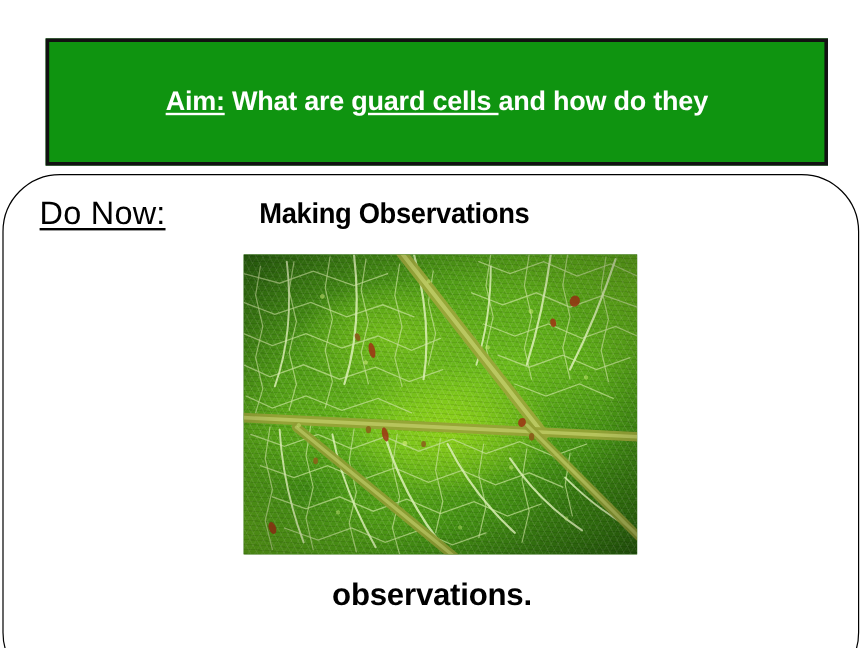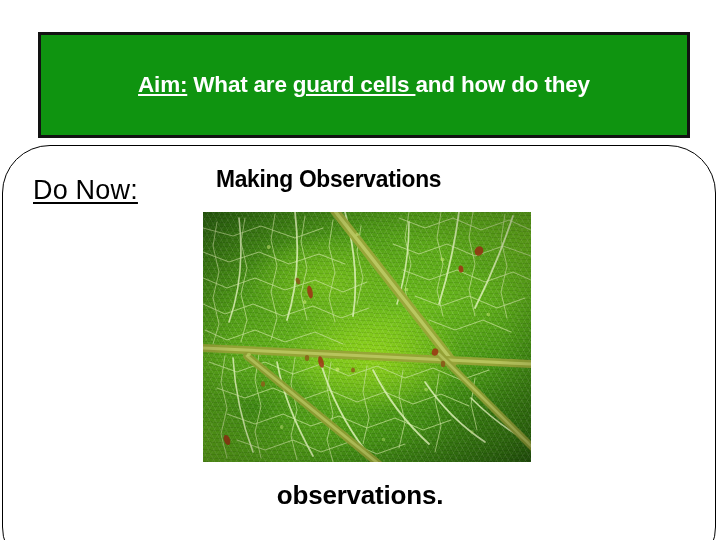--- a/index.html
+++ b/index.html
@@ -54,21 +54,20 @@
   }
   .donow-label{
     position:absolute;
     left:33px; top:0;
     font-size:27px;
     font-weight:400;
     color:#000;
     text-decoration:underline;
     text-underline-offset:3px;
     letter-spacing:0.2px;
-    margin-top:12px;
   }
   .donow-sub{
     position:absolute;
     left:216px; top:2px;
     font-size:24px;
     font-weight:bold;
     color:#000;
     letter-spacing:-0.3px;
     transform:scaleX(0.95);
     transform-origin:left center;

